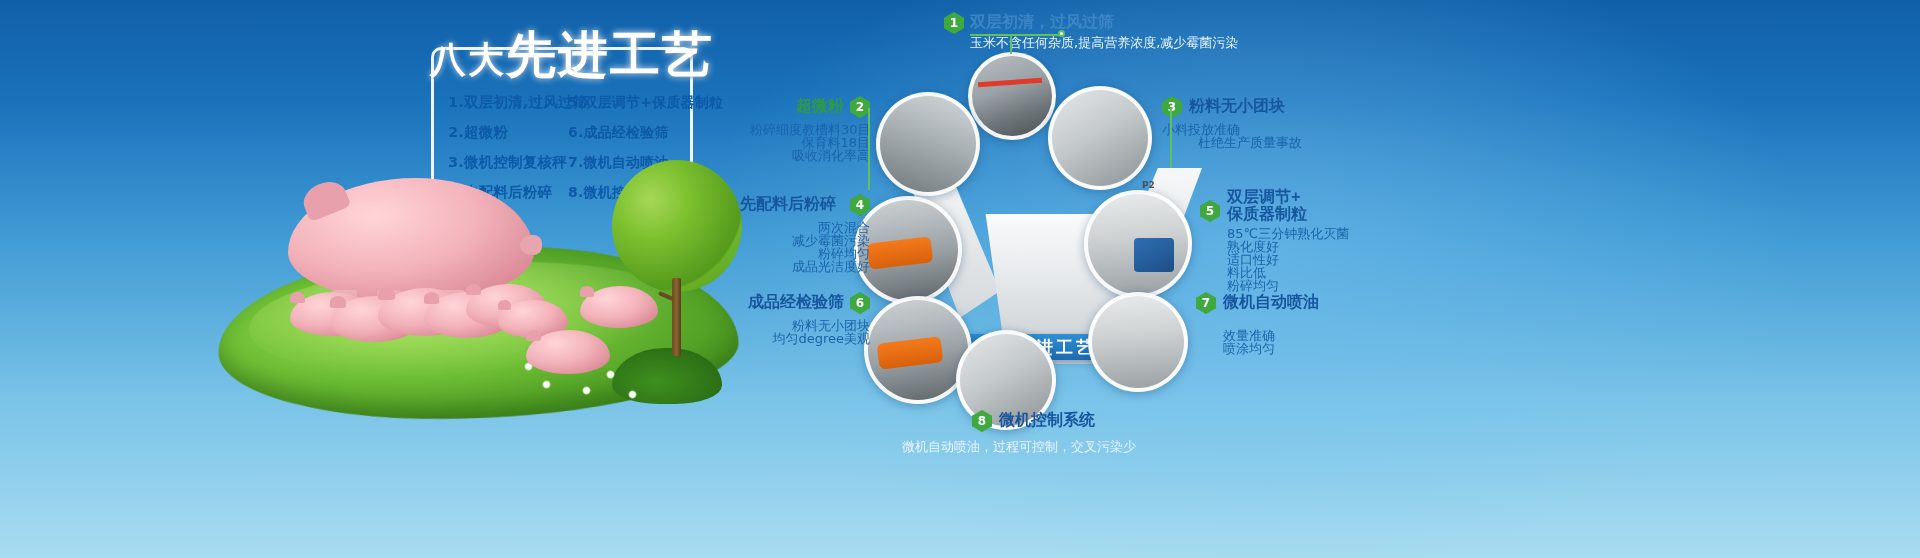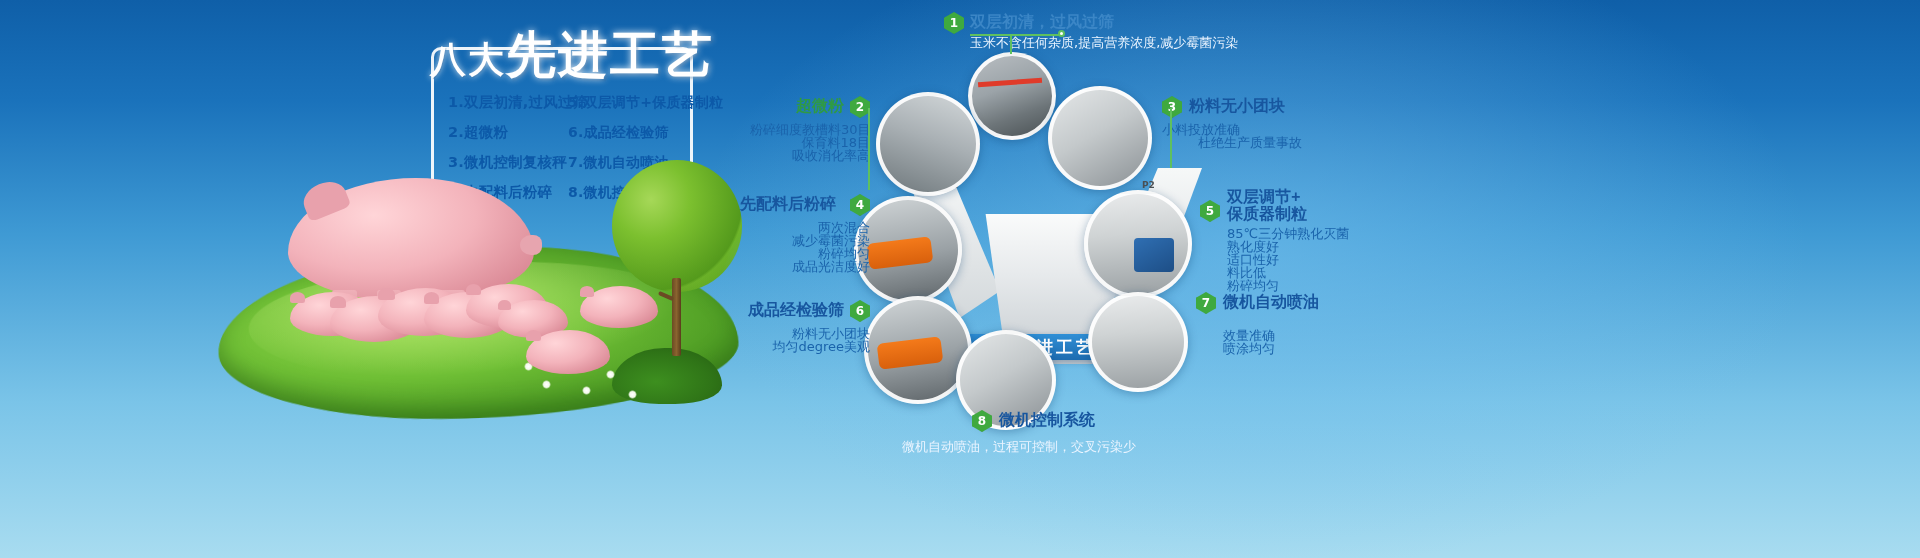--- a/index.html
+++ b/index.html
@@ -357,21 +357,21 @@
         <div class="co-title">保质器制粒</div>
       </div>
     </div>
     <div class="co-sub" style="margin-left:27px; margin-top:3px;">85℃三分钟熟化灭菌</div>
     <div class="co-sub" style="margin-left:27px;">熟化度好</div>
     <div class="co-sub" style="margin-left:27px;">适口性好</div>
     <div class="co-sub" style="margin-left:27px;">料比低</div>
     <div class="co-sub" style="margin-left:27px;">粉碎均匀</div>
   </div>
 
-  <div class="callout ta-r" style="left:-20px; top:300px; width:130px;">
+  <div class="callout ta-r" style="left:-20px; top:292px; width:130px;">
     <div style="display:flex; align-items:center; justify-content:flex-end; gap:6px;">
       <div class="co-title">成品经检验筛</div>
       <div class="badge">6</div>
     </div>
     <div class="co-sub" style="margin-top:5px;">粉料无小团块</div>
     <div class="co-sub">均匀degree美观</div>
   </div>
 
   <div class="callout ta-l" style="left:436px; top:292px; width:180px;">
     <div style="display:flex; align-items:center; gap:7px;">

